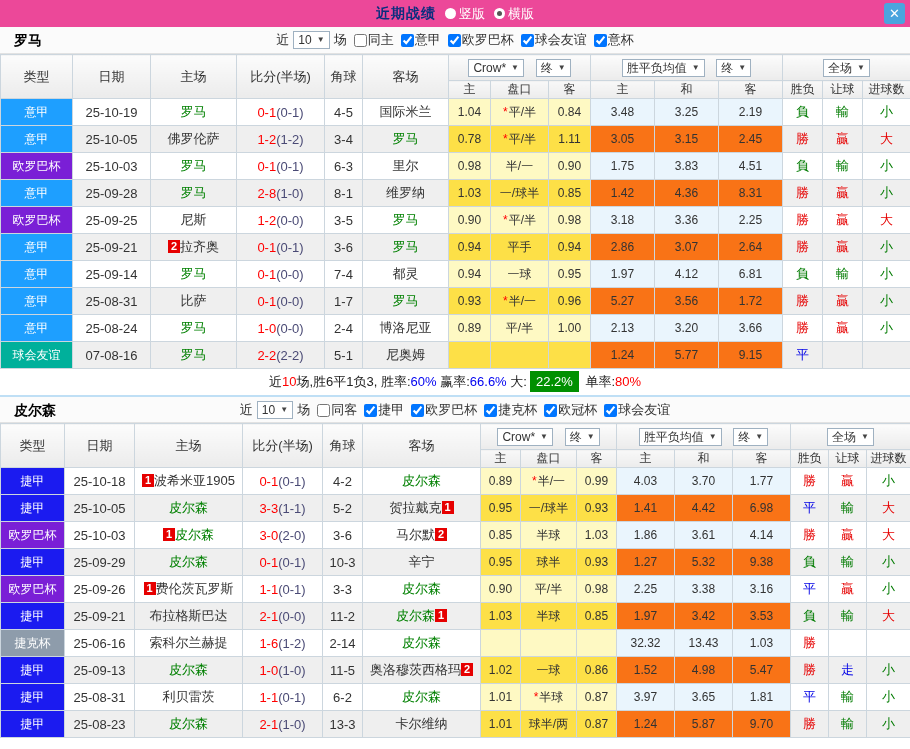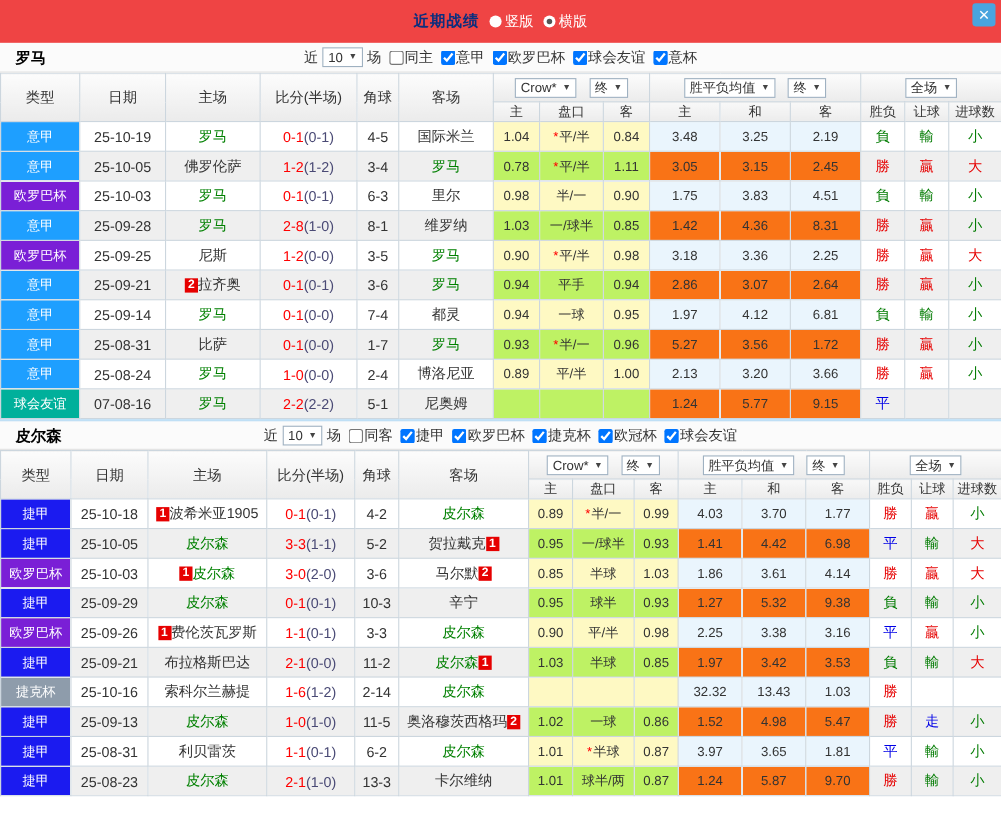--- a/index.html
+++ b/index.html
@@ -1,20 +1,20 @@
 <!DOCTYPE html>
 <html><head>
 <meta charset="utf-8">
 <style>
   * { box-sizing: border-box; }
   body { margin:0; width:910px; background:#fff; color:#333;
          font-family:"Liberation Sans","DejaVu Sans",sans-serif; font-size:13px; }
 
   
-  .topbar { position:relative; height:39px; background:#ef4444;
+  .topbar { position:relative; height:27px; background:#ec4899;
             display:flex; align-items:center; justify-content:center; }
   .topbar .title { color:#0a2e7e; font-weight:bold; font-size:14px; letter-spacing:1px; }
   .radio { display:inline-flex; align-items:center; color:#fff; font-size:13px;
            margin-left:9px; gap:3px; cursor:pointer; }
   .rdo { width:11px; height:11px; border-radius:50%; background:#fff;
          display:inline-block; position:relative; }
   .rdo.checked::after { content:""; position:absolute; left:3px; top:3px;
          width:5px; height:5px; border-radius:50%; background:#555; }
   .close-btn { position:absolute; right:5px; top:3px; width:21px; height:21px;
          background:#4aa4de; color:#fff; font-size:13px; font-weight:bold;
@@ -66,21 +66,21 @@
   .ft { color:#ff0000; }
   .ht { color:#4a4a75; }
   .rank-badge { display:inline-block; background:#e60000; color:#fff; font-size:11px;
                 font-weight:bold; min-width:12px; height:13px; line-height:13px;
                 padding:0 1px; vertical-align:1px; }
   .c-odds { background:#fef9c3; font-size:12px; }
   .star { color:#ff0000; margin-right:1px; }
   .c-avg { background:#eaf5fd; font-size:12px; }
   .c-res.red { color:#e60000; } .c-res.green { color:#007b00; } .c-res.blue { color:#0000e6; }
   tr.stripe td { background:#efefef; }
-  tr.stripe td.c-odds { background:#bef264; }
+  tr.stripe td.c-odds { background:#fde047; }
   tr.stripe td.c-avg  { background:#f97316; }
 
   
   .summary { height:26px; line-height:26px; text-align:center; font-size:13px;
              background:#fff; }
   .summary span { white-space:pre; }
   .s-plain { color:#222; } .s-red { color:#ff0000; } .s-blue { color:#0000f0; }
   .s-greenbadge { background:#009000; color:#fff; padding:3px 6px; margin:0 3px; }
 </style>
 </head>
@@ -351,20 +351,21 @@
     <td class="c-odds"></td>
     <td class="c-avg">1.24</td>
     <td class="c-avg">5.77</td>
     <td class="c-avg">9.15</td>
     <td class="c-res blue">平</td>
     <td class="c-res"></td>
     <td class="c-res"></td>
   </tr>
         </tbody>
   </table>
+  <div class="summary"><span class="s-plain">近</span><span class="s-red">10</span><span class="s-plain">场,胜6平1负3, 胜率:</span><span class="s-blue">60%</span><span class="s-plain"> 赢率:</span><span class="s-blue">66.6%</span><span class="s-plain"> 大:</span><span class="s-greenbadge">22.2%</span><span class="s-plain"> 单率:</span><span class="s-red">80%</span></div>
 </div>
     <div class="section variant-1">
   <div class="filterbar">
     <span class="team-label">皮尔森</span>
     <span class="filters">
       <span>近</span>
       <span class="selectbox">
         <span>10</span>
         <span class="caret">▼</span>
       </span>
@@ -543,21 +544,21 @@
     <td class="c-odds">0.85</td>
     <td class="c-avg">1.97</td>
     <td class="c-avg">3.42</td>
     <td class="c-avg">3.53</td>
     <td class="c-res green">負</td>
     <td class="c-res green">輸</td>
     <td class="c-res red">大</td>
   </tr>
           <tr>
     <td class="c-league" style="background: rgb(142, 156, 171);">捷克杯</td>
-    <td class="c-date">25-10-16</td>
+    <td class="c-date">25-06-16</td>
     <td class="c-home"><span class="t-home">索科尔兰赫提</span></td>
     <td class="c-score"><span class="ft">1-6</span><span class="ht">(1-2)</span></td>
     <td class="c-corner">2-14</td>
     <td class="c-away"><span class="t-away self">皮尔森</span></td>
     <td class="c-odds"></td>
     <td class="c-odds c-hcap"><span></span></td>
     <td class="c-odds"></td>
     <td class="c-avg">32.32</td>
     <td class="c-avg">13.43</td>
     <td class="c-avg">1.03</td>

